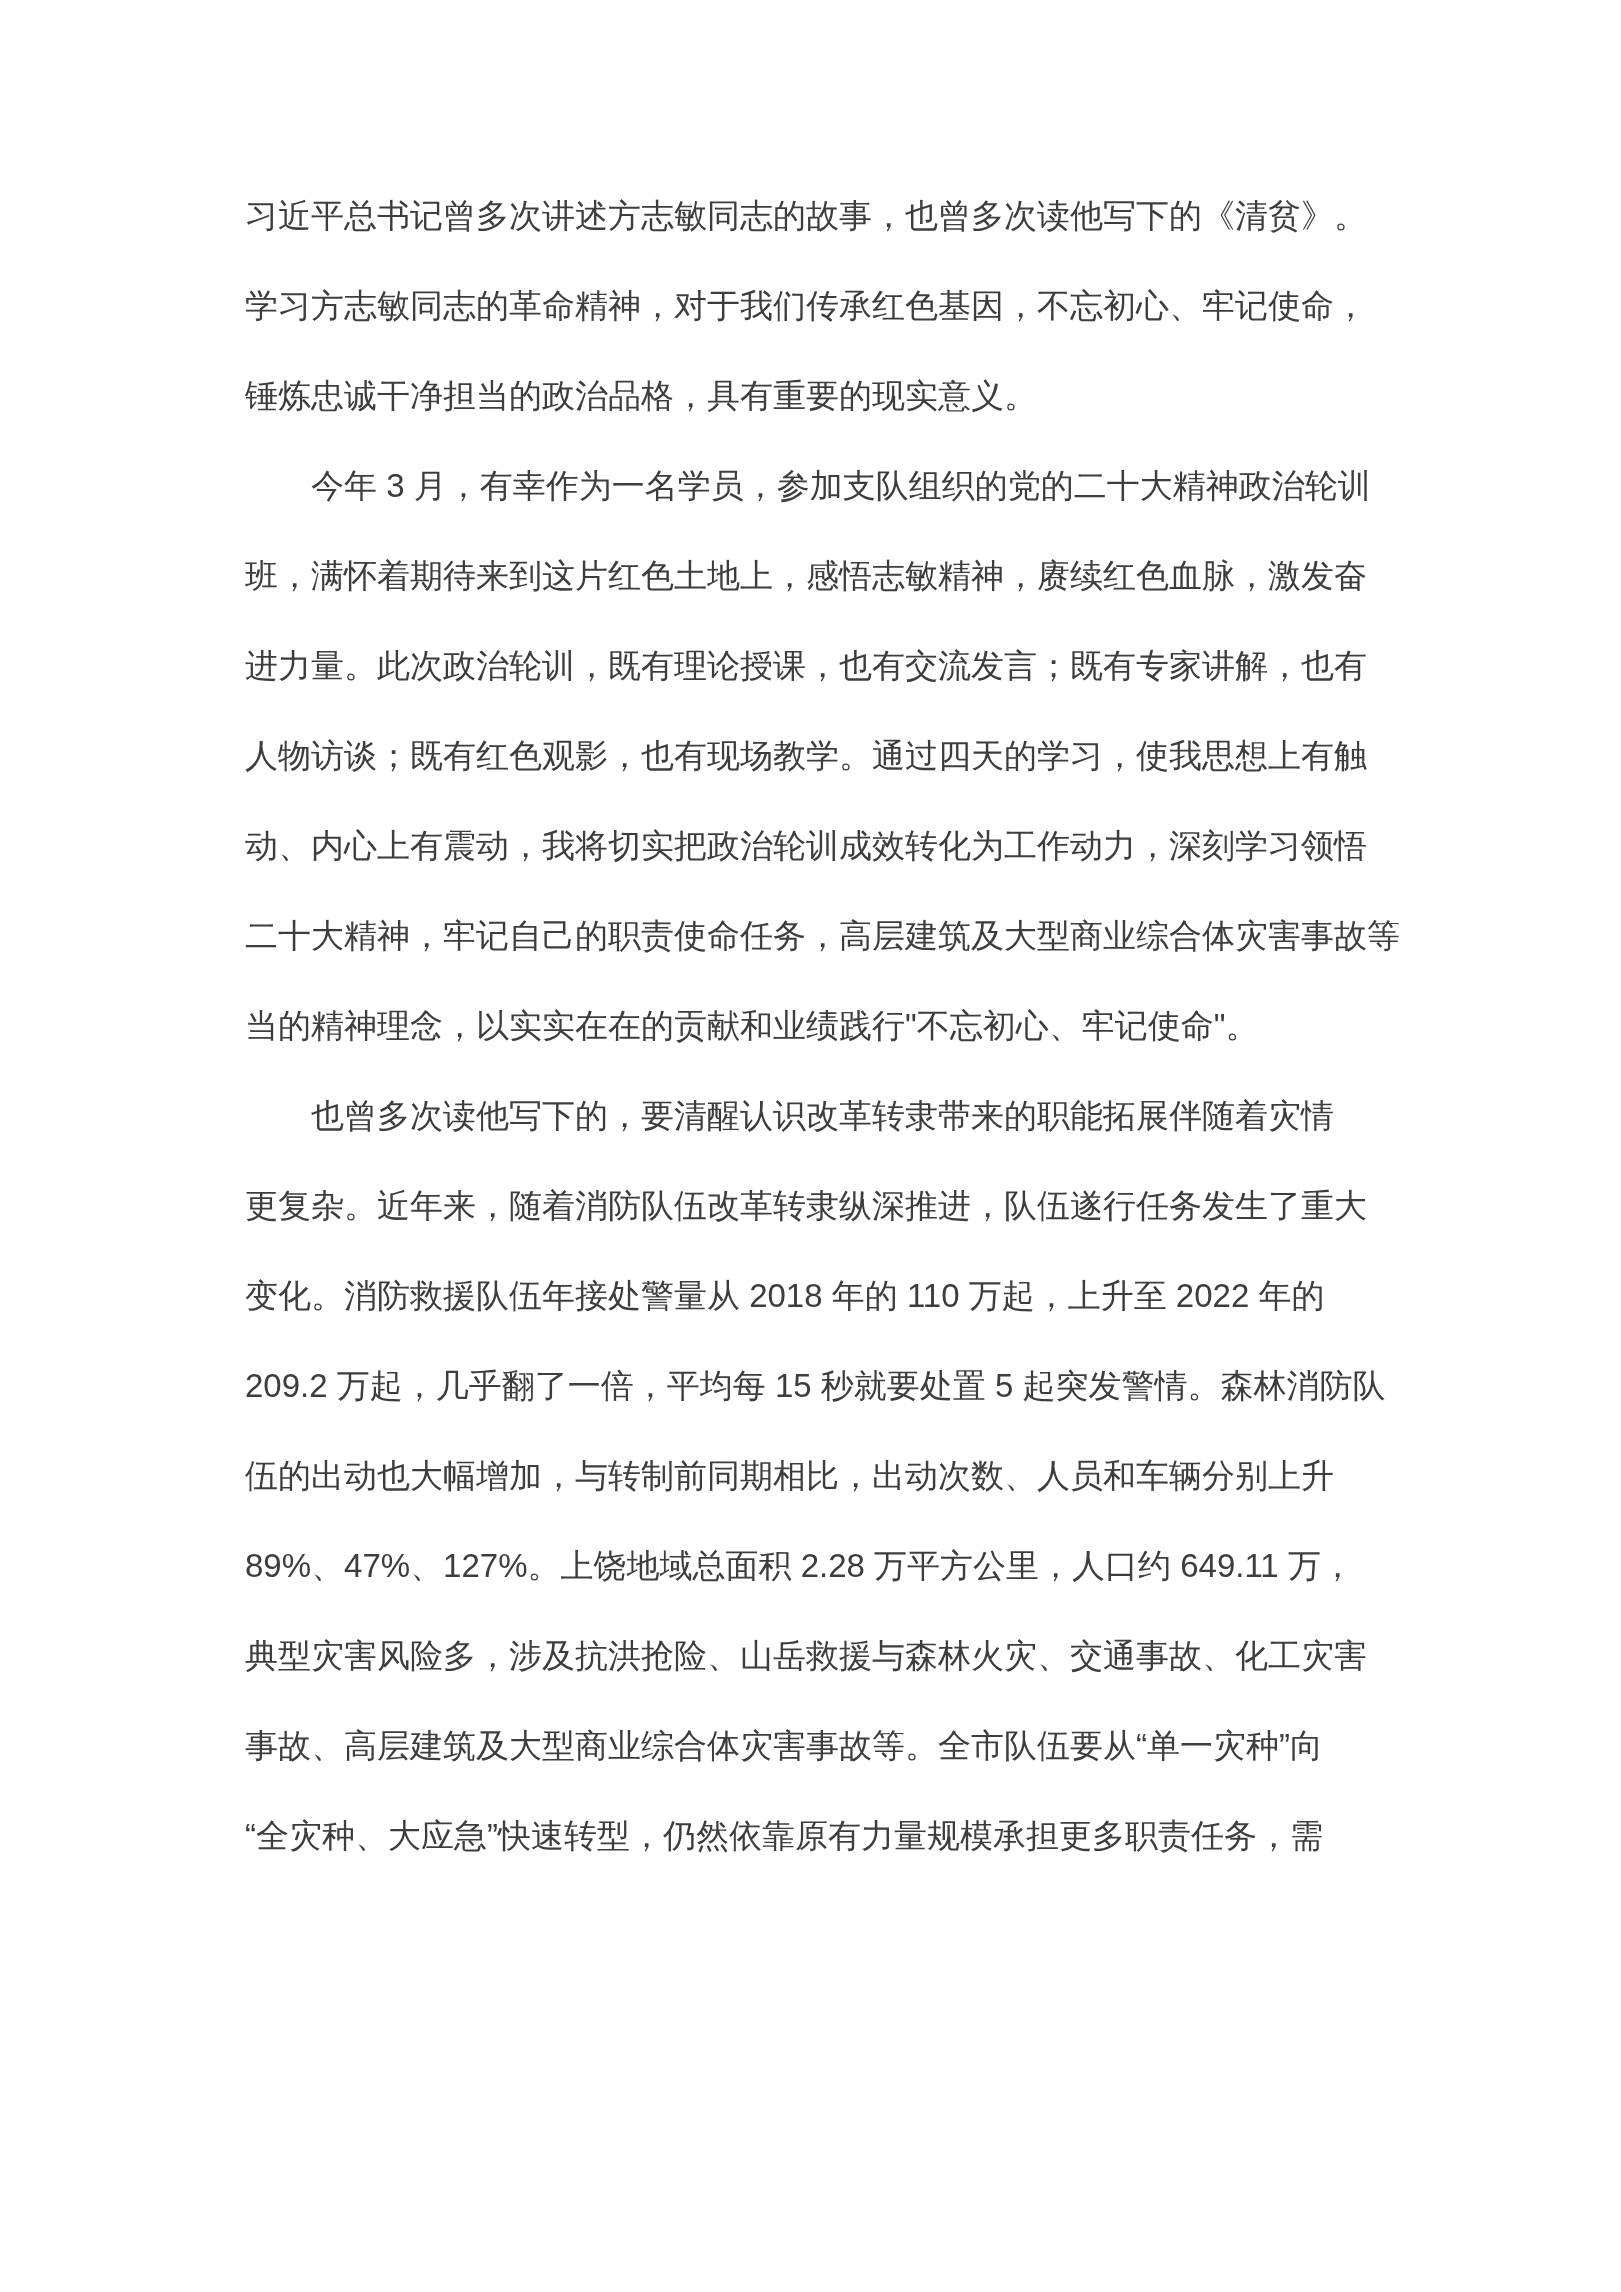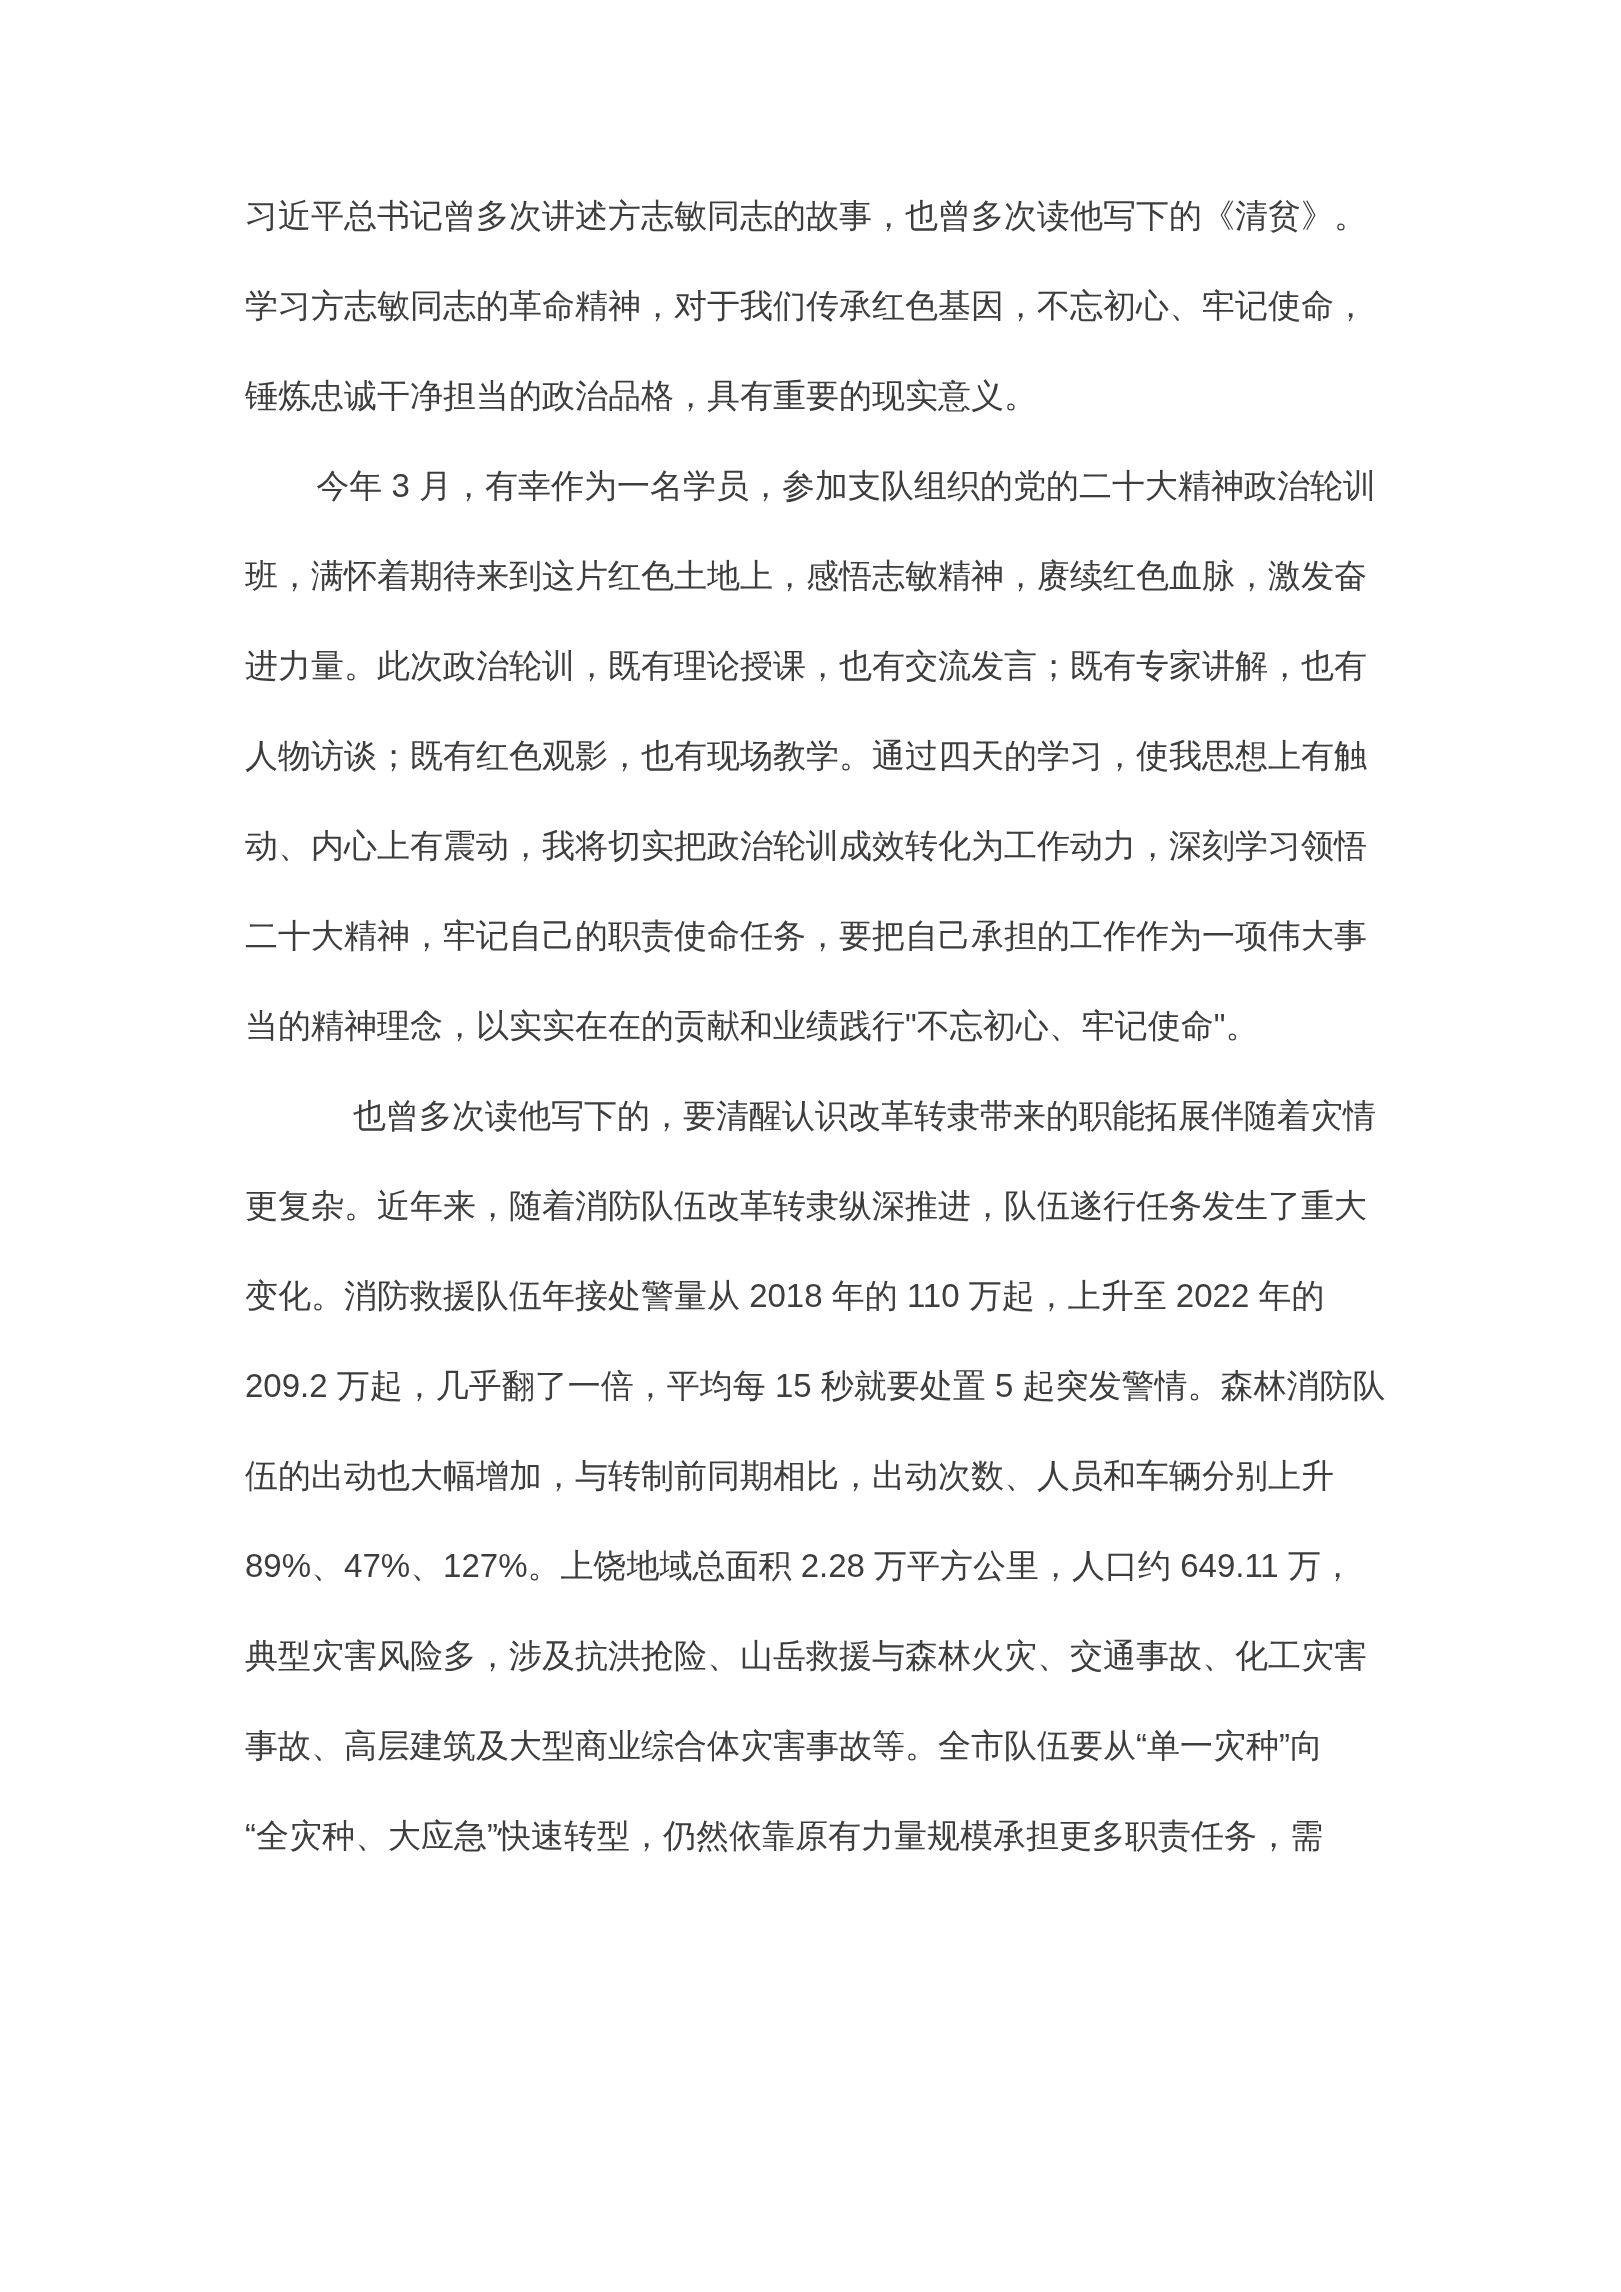--- a/index.html
+++ b/index.html
@@ -26,40 +26,39 @@
     margin: 0;
     padding: 0;
   }
   .line {
     height: 90px;
     white-space: nowrap;
     text-align: left;
   }
   .line.indent {
     text-indent: 2em;
-    text-align: right;
   }
 </style>
 </head>
 <body>
 
 <div class="page">
   <div class="doc-body" style="color: rgb(61, 61, 61);">
       <div class="paragraph">
         <div class="line">习近平总书记曾多次讲述方志敏同志的故事，也曾多次读他写下的《清贫》。</div>
         <div class="line">学习方志敏同志的革命精神，对于我们传承红色基因，不忘初心、牢记使命，</div>
         <div class="line">锤炼忠诚干净担当的政治品格，具有重要的现实意义。</div>
       </div>
       <div class="paragraph">
         <div class="line indent">今年 3 月，有幸作为一名学员，参加支队组织的党的二十大精神政治轮训</div>
         <div class="line">班，满怀着期待来到这片红色土地上，感悟志敏精神，赓续红色血脉，激发奋</div>
         <div class="line">进力量。此次政治轮训，既有理论授课，也有交流发言；既有专家讲解，也有</div>
         <div class="line">人物访谈；既有红色观影，也有现场教学。通过四天的学习，使我思想上有触</div>
         <div class="line">动、内心上有震动，我将切实把政治轮训成效转化为工作动力，深刻学习领悟</div>
-        <div class="line">二十大精神，牢记自己的职责使命任务，要把自己承担的工作作为一项伟大事</div>
+        <div class="line">二十大精神，牢记自己的职责使命任务，高层建筑及大型商业综合体灾害事故等</div>
         <div class="line">当的精神理念，以实实在在的贡献和业绩践行"不忘初心、牢记使命"。</div>
       </div>
       <div class="paragraph">
         <div class="line indent">也曾多次读他写下的，要清醒认识改革转隶带来的职能拓展伴随着灾情</div>
         <div class="line">更复杂。近年来，随着消防队伍改革转隶纵深推进，队伍遂行任务发生了重大</div>
         <div class="line">变化。消防救援队伍年接处警量从 2018 年的 110 万起，上升至 2022 年的</div>
         <div class="line">209.2 万起，几乎翻了一倍，平均每 15 秒就要处置 5 起突发警情。森林消防队</div>
         <div class="line">伍的出动也大幅增加，与转制前同期相比，出动次数、人员和车辆分别上升</div>
         <div class="line">89%、47%、127%。上饶地域总面积 2.28 万平方公里，人口约 649.11 万，</div>
         <div class="line">典型灾害风险多，涉及抗洪抢险、山岳救援与森林火灾、交通事故、化工灾害</div>

